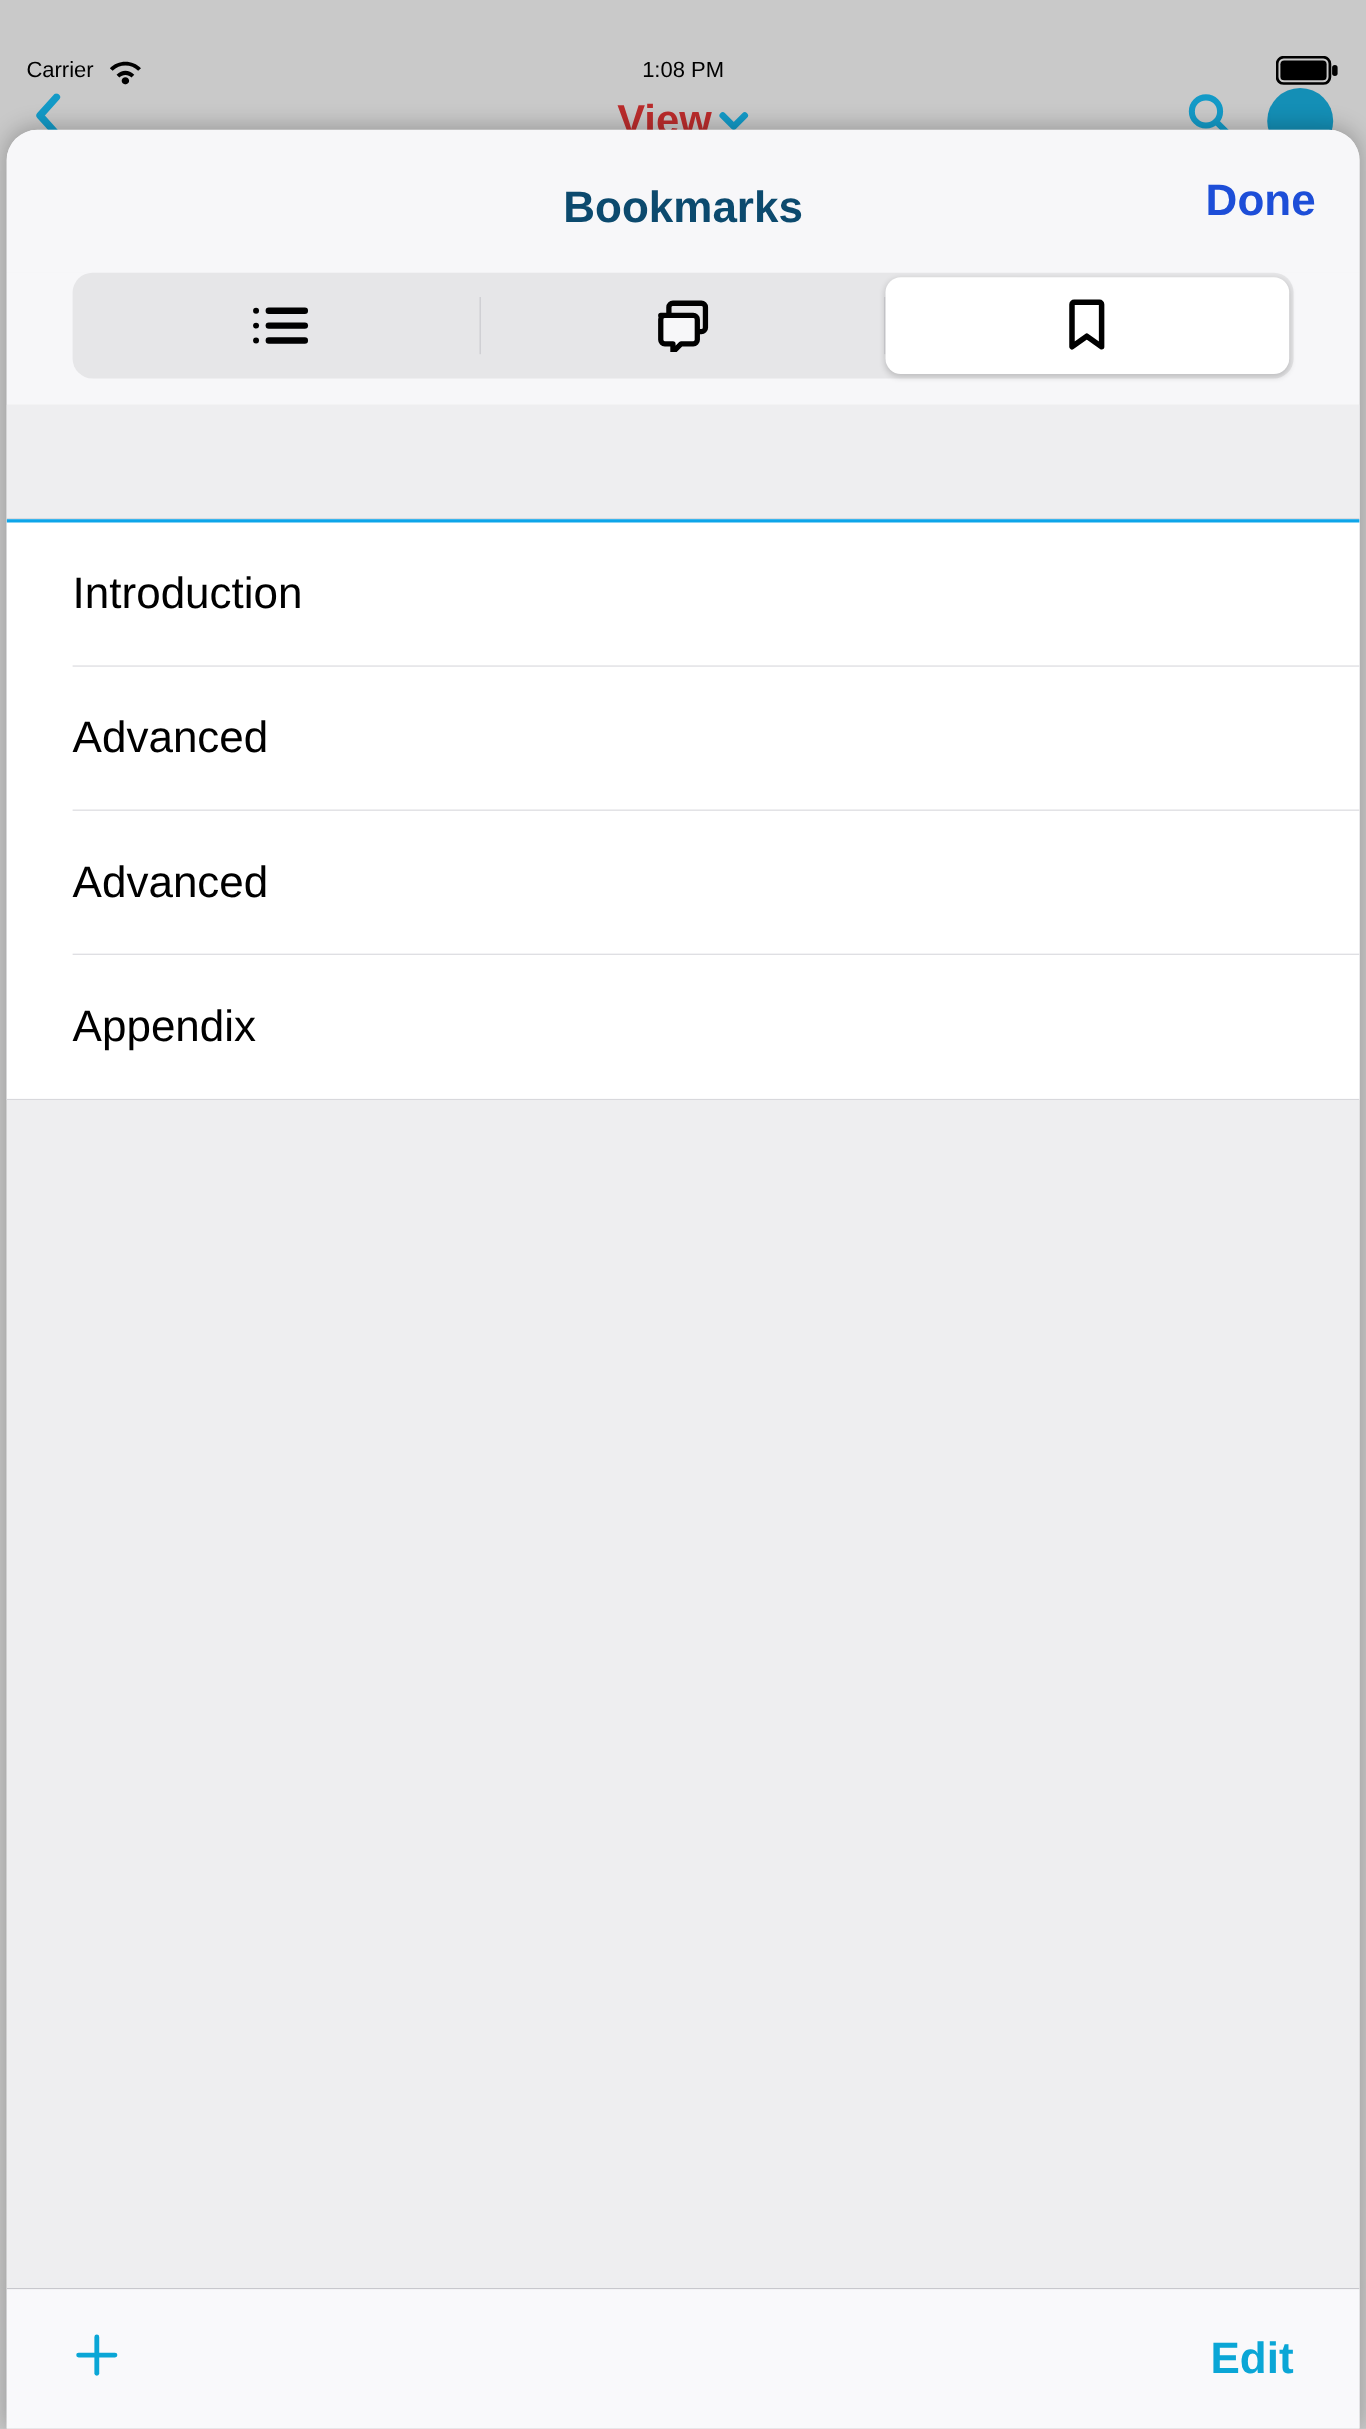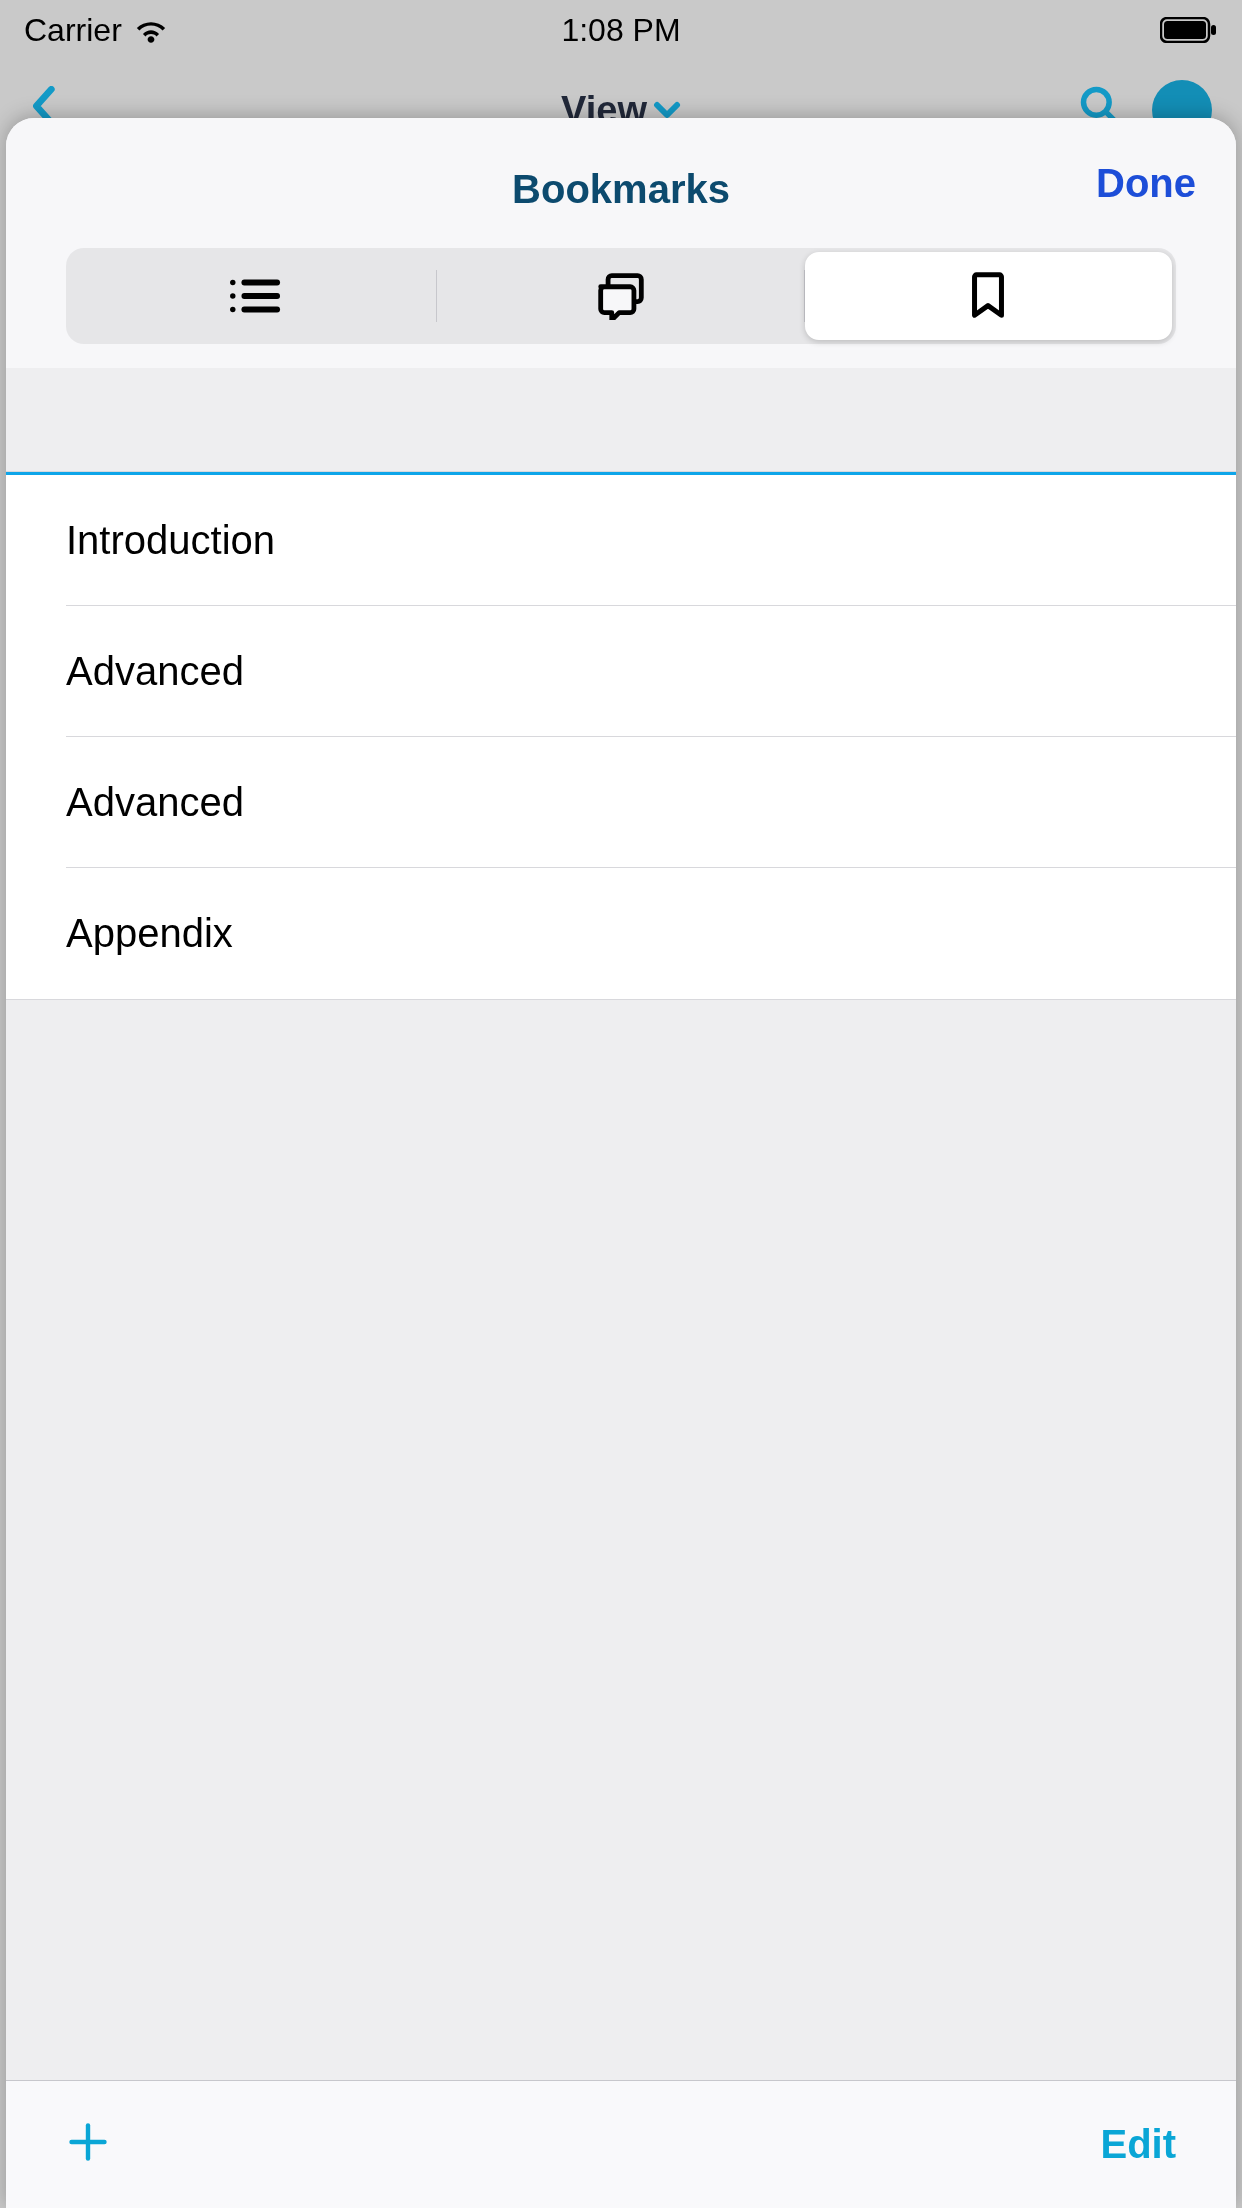--- a/index.html
+++ b/index.html
@@ -12,38 +12,39 @@
       position: relative;
     }
 
     
     .status-bar {
       height: 60px;
       display: flex;
       align-items: center;
       justify-content: space-between;
       padding: 0 24px;
-      font-size: 32px;
+      font-size: 20px;
       color: #000;
+      margin-top: 34px;
     }
     .status-left  { display: flex; align-items: center; gap: 12px; }
     .status-right { display: flex; align-items: center; }
     .status-time  { position: absolute; left: 50%; transform: translateX(-50%); font-weight: 400; }
     .wifi-icon svg, .battery-icon svg { display: block; }
 
     
     .parent-nav {
       position: absolute;
       top: 60px; left: 0; right: 0;
       height: 100px;
       display: flex;
       align-items: center;
       justify-content: space-between;
       padding: 0 30px;
-      color: #0f172a;
+      color: #b91c1c;
       font-size: 38px;
       opacity: .9;
     }
     .parent-center { position: absolute; left: 50%; transform: translateX(-50%); display: flex; align-items: center; gap: 6px; font-weight: 600; }
     .parent-right  { display:flex; align-items:center; gap:30px; }
     .avatar { width: 60px; height: 60px; border-radius: 50%; background:#0088b4; }
 
     
     .sheet {
       position: absolute;

